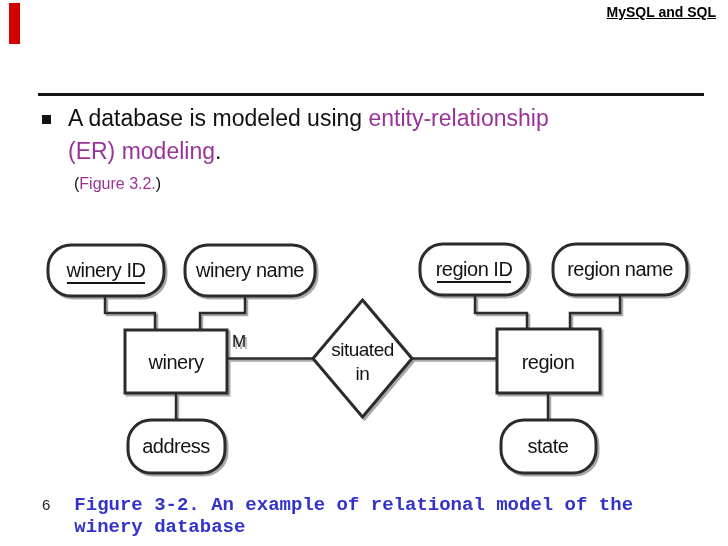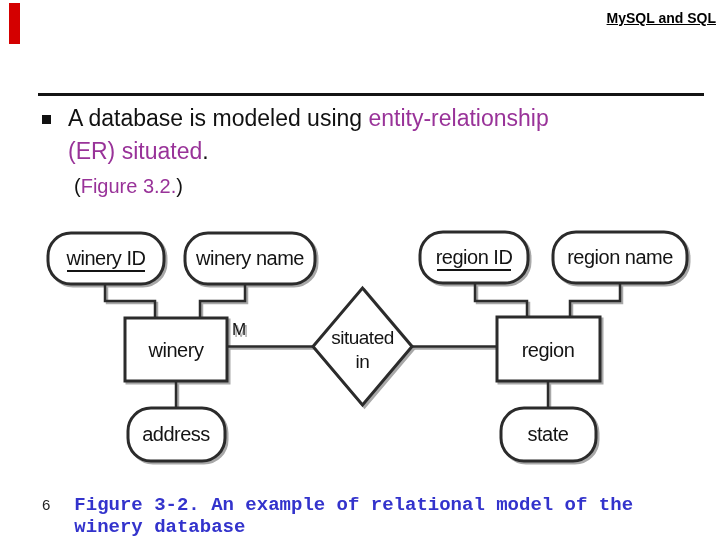--- a/index.html
+++ b/index.html
@@ -8,21 +8,21 @@
     width:728px;height:546px;
     background:#ffffff;
     font-family:"Liberation Sans", sans-serif;
     overflow:hidden;
   }
   .red-bar{
     position:absolute;left:9px;top:3px;width:11px;height:41px;
     background:#d40000;
   }
   .header-link{
-    position:absolute;top:10px;right:12px;
+    position:absolute;top:4px;right:12px;
     font-size:14px;font-weight:bold;color:#000;
     text-decoration:underline;
   }
   .slide-title{
     position:absolute;top:50px;left:0;right:0;
     text-align:center;
     font-size:30px;font-weight:bold;color:#5e9b23;
     line-height:38px;
   }
   .title-rule{
@@ -36,24 +36,24 @@
     position:absolute;left:0;top:13px;width:9px;height:9px;
     background:#111;display:inline-block;
   }
   .bullet-text{
     margin:0 0 2px 26px;
     font-size:23px;line-height:33px;color:#111;
   }
   .purple{color:#993399;}
   .figure-ref{
     position:absolute;left:74px;top:175px;
-    font-size:20px;color:#111;text-align:center;
+    font-size:16px;color:#111;text-align:center;
   }
   .diagram{
-    position:absolute;left:35px;top:220px;width:670px;height:250px;
+    position:absolute;left:35px;top:232px;width:670px;height:250px;
   }
   .diagram svg{
     filter:drop-shadow(2.5px 2.5px 0px #a8a8a8);
   }
   .diagram text{
     font-family:"Liberation Sans", sans-serif;
     fill:#141414;font-size:20px;letter-spacing:-0.5px;
     text-anchor:middle;
   }
   .diagram text.small{font-size:17px;letter-spacing:0;}
@@ -74,21 +74,21 @@
 
   <div class="red-bar"></div>
 
   <div class="header-link">MySQL and SQL</div>
 
 
   <div class="title-rule"></div>
 
   <div class="bullet-row">
     <span class="bullet-square"></span>
-    <p class="bullet-text"><span>A database is modeled using </span><span class="purple">entity-relationship</span><br><span class="purple">(ER) situated</span><span>.</span></p>
+    <p class="bullet-text"><span>A database is modeled using </span><span class="purple">entity-relationship</span><br><span class="purple">(ER) modeling</span><span>.</span></p>
   </div>
 
   <div class="figure-ref"><span>(</span><span class="purple">Figure 3.2.</span><span>)</span></div>
 
   <div class="diagram">
     <svg width="670" height="250" viewBox="0 0 670 250">
 
       <polyline class="conn" points="70,64 70,81 120,81 120,98"></polyline>
       <polyline class="conn" points="210,64 210,81 165,81 165,98"></polyline>
       <polyline class="conn" points="440,63 440,81 492,81 492,97"></polyline>

